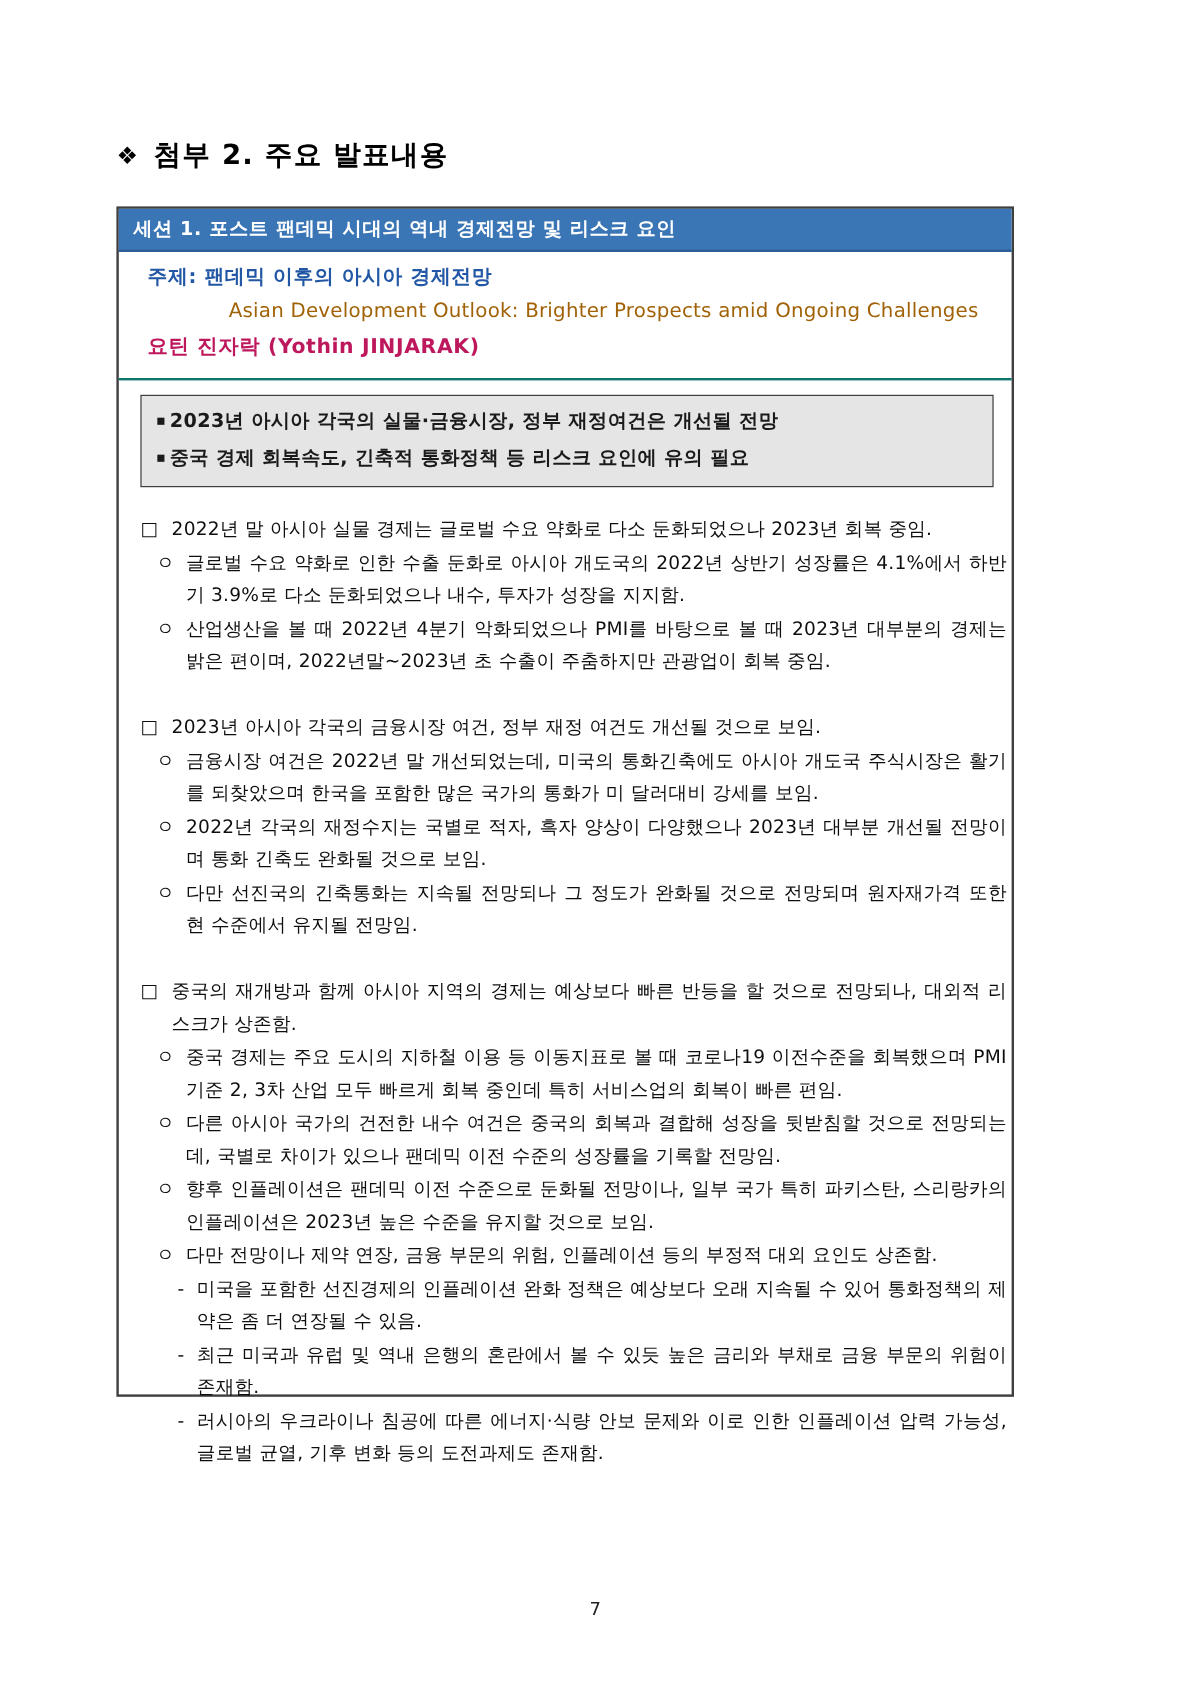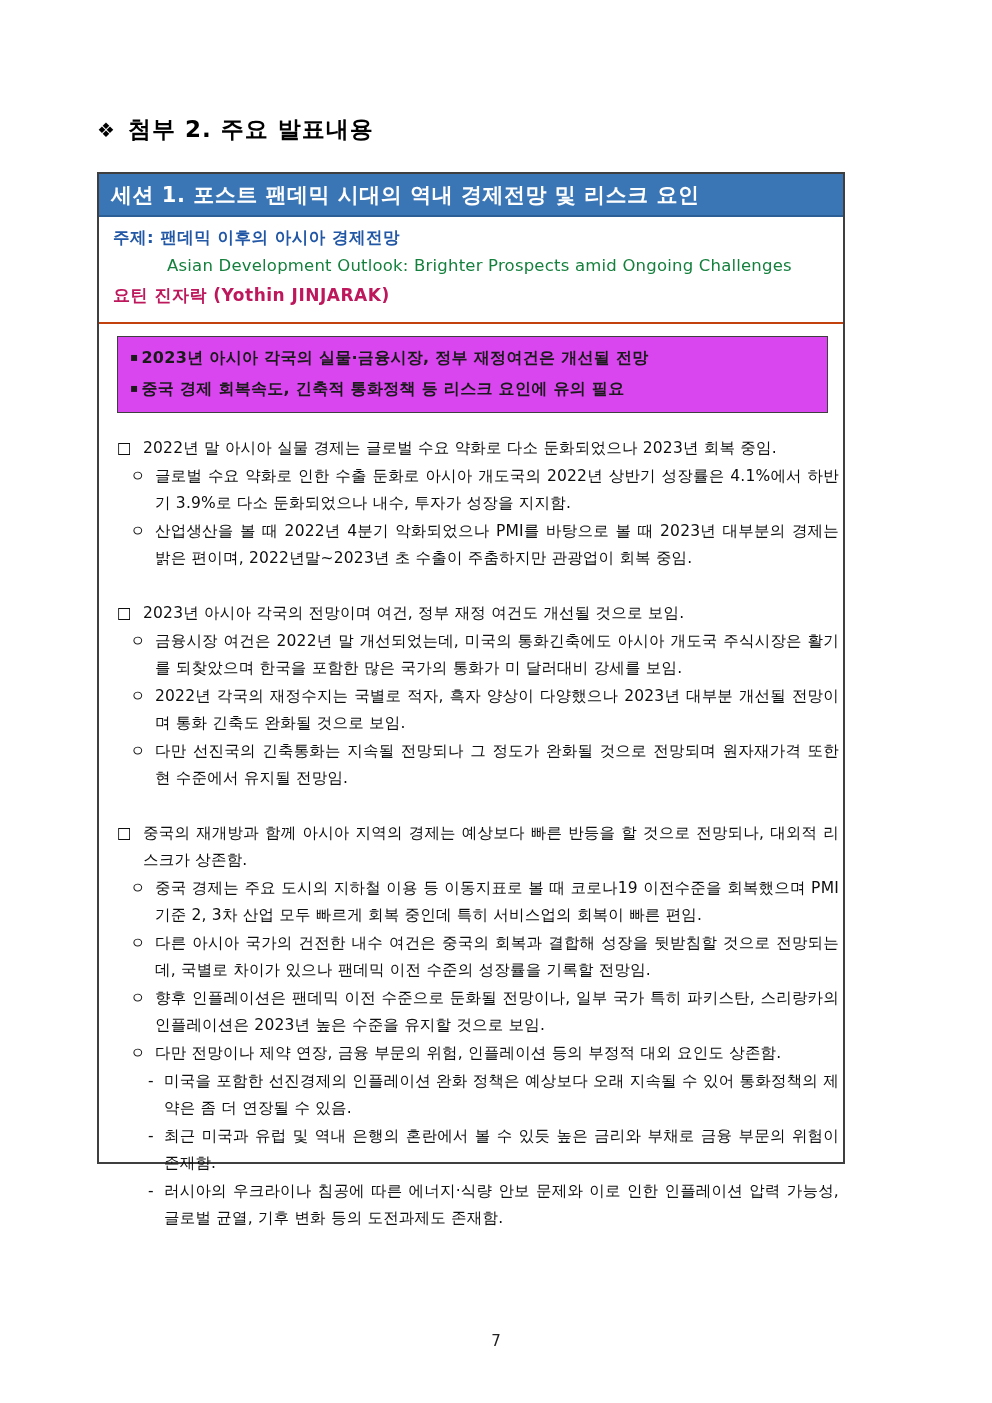--- a/index.html
+++ b/index.html
@@ -20,43 +20,43 @@
 
   
   .main-box {
     position:absolute; left:97px; top:172px; width:748px; height:992px;
     border:2px solid #3f3f3f; background:#fff;
   }
 
   
   .session-header {
     background:#3a76b5; border-bottom:2px solid #2c5f96;
-    color:#ffffff; font-weight:bold; font-size:21px; letter-spacing:0.5px;
+    color:#ffffff; font-weight:bold; font-size:16px; letter-spacing:0.5px;
     padding:7px 12px 6px 12px; min-height:36px;
   }
 
   
-  .subheader { padding:10px 14px 9px 14px; border-bottom:2px solid #c2410c; }
+  .subheader { padding:10px 14px 9px 24px; border-bottom:2px solid #0f766e; }
   .topic-kr {
     color:#2257a5; font-weight:bold; font-size:16.5px;
     letter-spacing:0.5px; margin-bottom:7px;
   }
   .topic-en {
-    color:#15803d; font-size:16.5px; letter-spacing:0.2px;
-    padding-left:54px; margin-bottom:9px;
+    color:#a16207; font-size:16.5px; letter-spacing:0.2px;
+    padding-left:54px; margin-bottom:9px;text-align:center;
   }
   .speaker { color:#be185d; font-weight:bold; font-size:17px; margin-bottom:6px; letter-spacing:0.5px; }
   .affiliation { color:#1c1c1c; font-size:14px; letter-spacing:0.3px; }
 
   
   .content { padding:12px 4px 0 18px; }
 
   
   .summary-box {
-    background:#d946ef; border:1.5px solid #3f3f3f;
+    background:#e5e5e5; border:1.5px solid #3f3f3f;
     margin:0 11px 22px 0; padding:6px 12px 7px 12px;
   }
   .summary-item {
     font-size:16px; font-weight:bold; color:#1a1a1a;
     line-height:30px; letter-spacing:0.3px;
   }
   .summary-item .bullet { font-size:12px; margin-right:3px; position:relative; top:-2px; }
 
   
   .body-paragraphs { }
@@ -110,21 +110,21 @@
         <div class="para l2">
           <span class="marker">ㅇ</span>
           <div class="ptext">글로벌 수요 약화로 인한 수출 둔화로 아시아 개도국의 2022년 상반기 성장률은 4.1%에서 하반기 3.9%로 다소 둔화되었으나 내수, 투자가 성장을 지지함.</div>
         </div>
         <div class="para l2">
           <span class="marker">ㅇ</span>
           <div class="ptext">산업생산을 볼 때 2022년 4분기 악화되었으나 PMI를 바탕으로 볼 때 2023년 대부분의 경제는 밝은 편이며, 2022년말~2023년 초 수출이 주춤하지만 관광업이 회복 중임.</div>
         </div>
         <div class="para l1 gap">
           <span class="marker">□</span>
-          <div class="ptext">2023년 아시아 각국의 전망이며 여건, 정부 재정 여건도 개선될 것으로 보임.</div>
+          <div class="ptext">2023년 아시아 각국의 금융시장 여건, 정부 재정 여건도 개선될 것으로 보임.</div>
         </div>
         <div class="para l2">
           <span class="marker">ㅇ</span>
           <div class="ptext">금융시장 여건은 2022년 말 개선되었는데, 미국의 통화긴축에도 아시아 개도국 주식시장은 활기를 되찾았으며 한국을 포함한 많은 국가의 통화가 미 달러대비 강세를 보임.</div>
         </div>
         <div class="para l2">
           <span class="marker">ㅇ</span>
           <div class="ptext">2022년 각국의 재정수지는 국별로 적자, 흑자 양상이 다양했으나 2023년 대부분 개선될 전망이며 통화 긴축도 완화될 것으로 보임.</div>
         </div>
         <div class="para l2">

